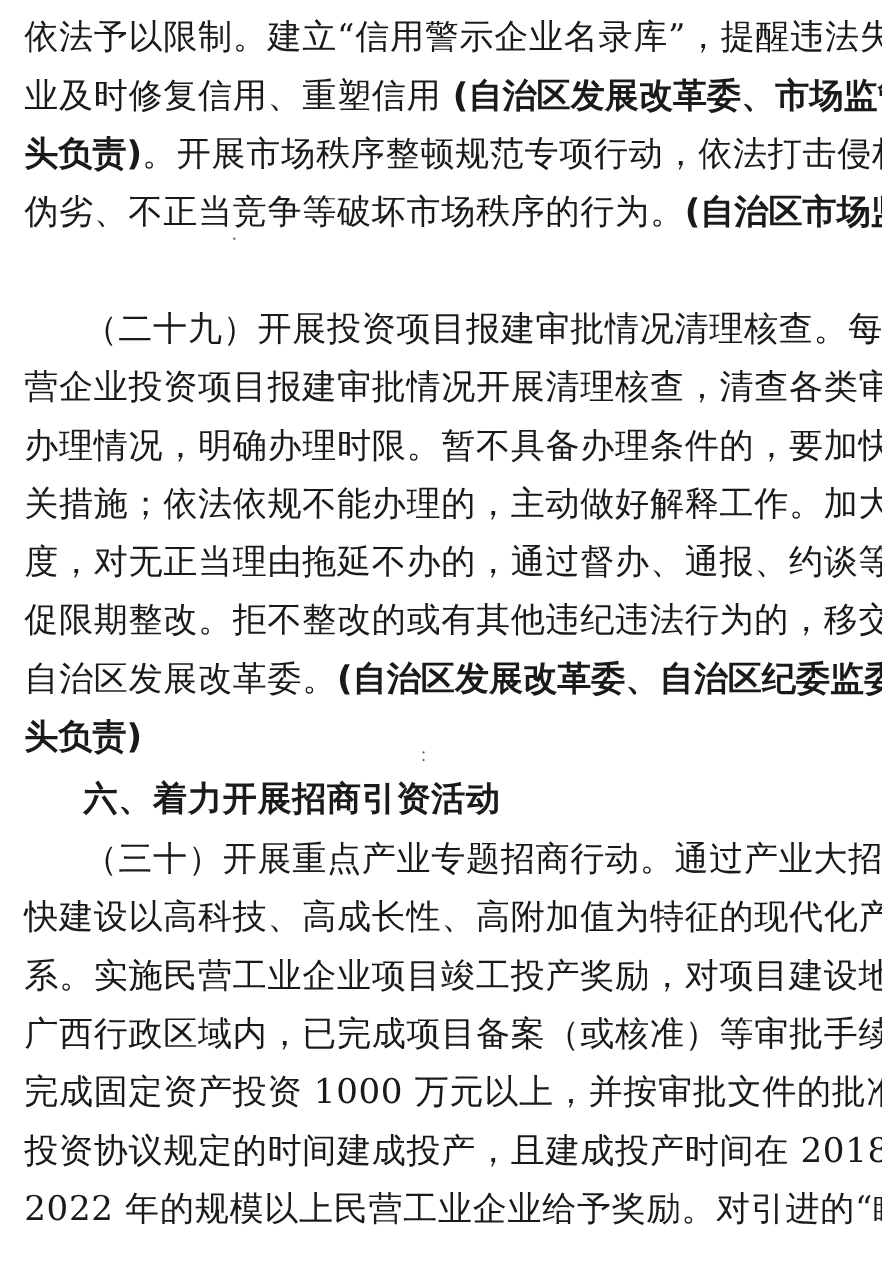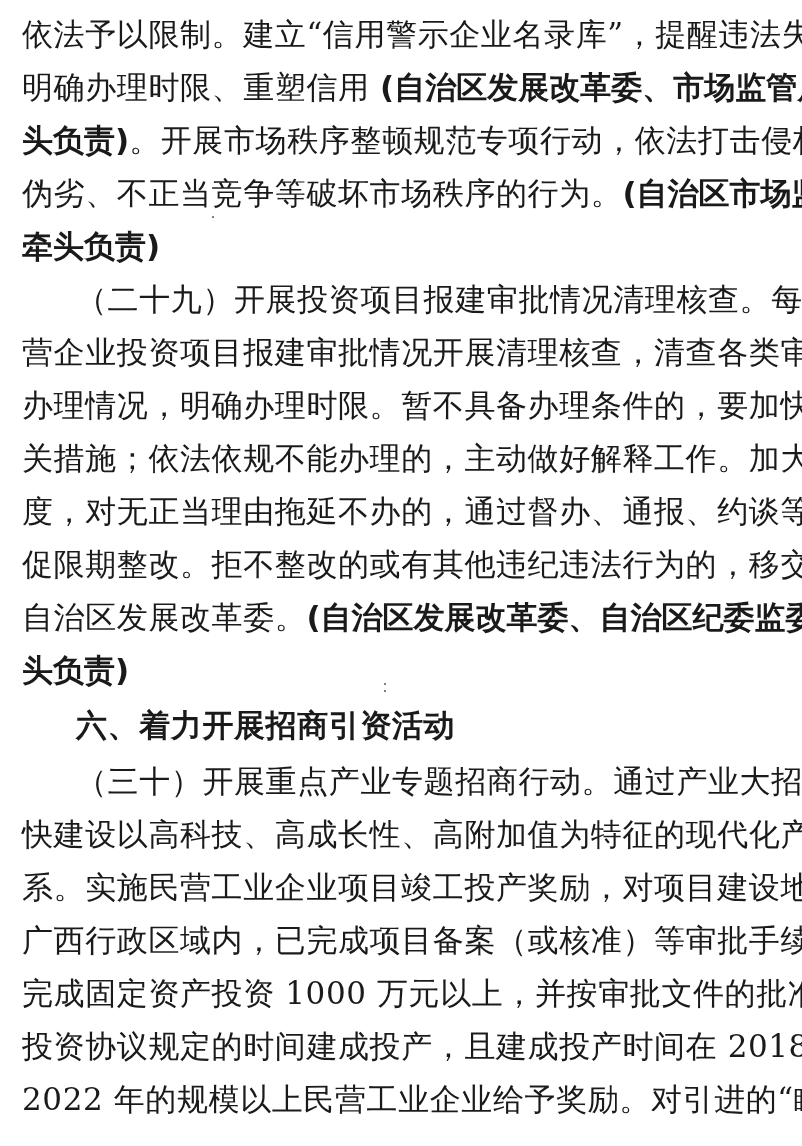--- a/index.html
+++ b/index.html
@@ -62,30 +62,27 @@
 </style>
 </head>
 <body>
 
 <div class="page">
 
   <div class="line" style="top:14px">
     <span class="seg">依法予以限制。建立“信用警示企业名录库”，提醒违法失信企</span>
   </div>
   <div class="line" style="top:67px">
-    <span class="seg">明确办理时限、重塑信用 </span><span class="seg bold">(自治区发展改革委、市场监管局牵</span>
+    <span class="seg">业及时修复信用、重塑信用 </span><span class="seg bold">(自治区发展改革委、市场监管局牵</span>
   </div>
   <div class="line" style="top:120px">
     <span class="seg bold">头负责)</span><span class="seg">。开展市场秩序整顿规范专项行动，依法打击侵权假冒</span>
   </div>
   <div class="line" style="top:173px">
     <span class="seg">伪劣、不正当竞争等破坏市场秩序的行为。</span><span class="seg bold">(自治区市场监管局</span>
-  </div>
-  <div class="line last" style="top:226px">
-    <span class="seg bold">牵头负责)</span>
   </div>
 
   <div class="line indent" style="top:279px">
     <span class="seg">（二十九）开展投资项目报建审批情况清理核查。每年对民</span>
   </div>
   <div class="line" style="top:332px">
     <span class="seg">营企业投资项目报建审批情况开展清理核查，清查各类审批事项</span>
   </div>
   <div class="line" style="top:385px">
     <span class="seg">办理情况，明确办理时限。暂不具备办理条件的，要加快落实有</span>

